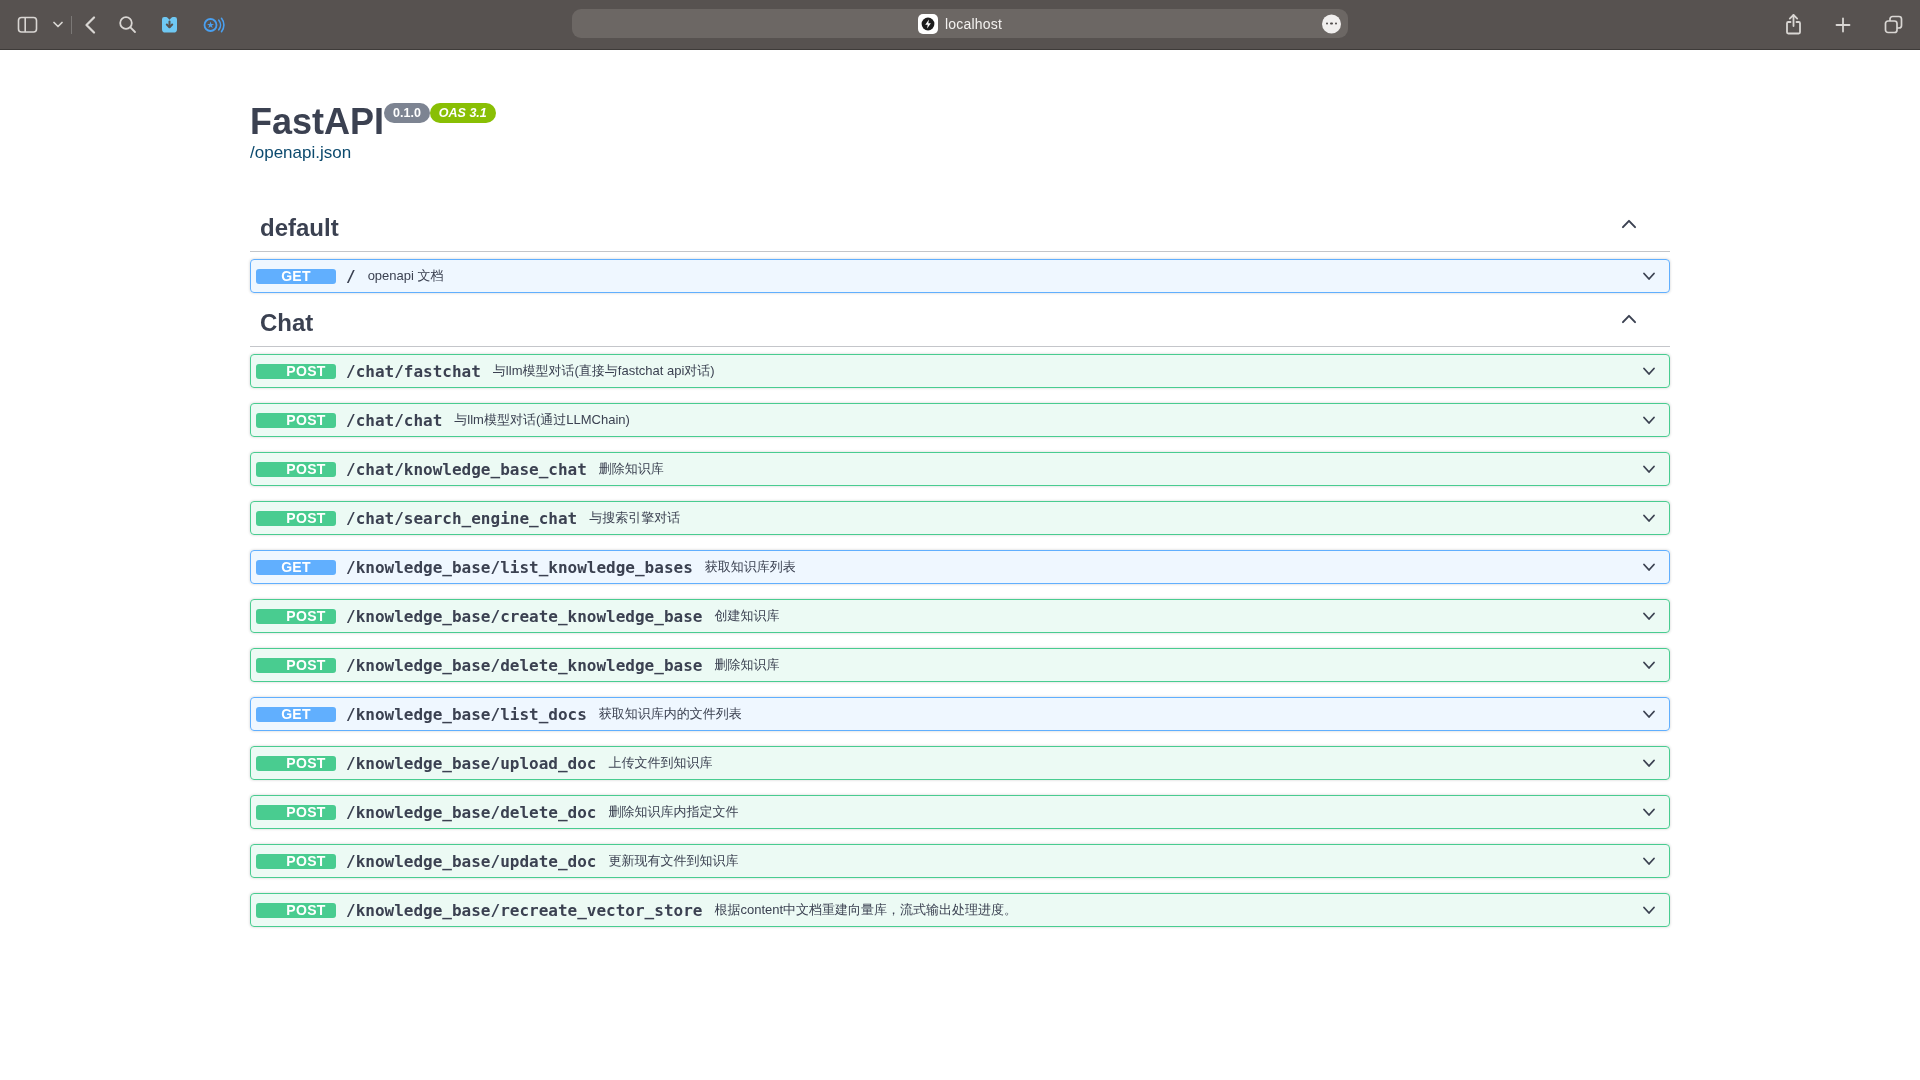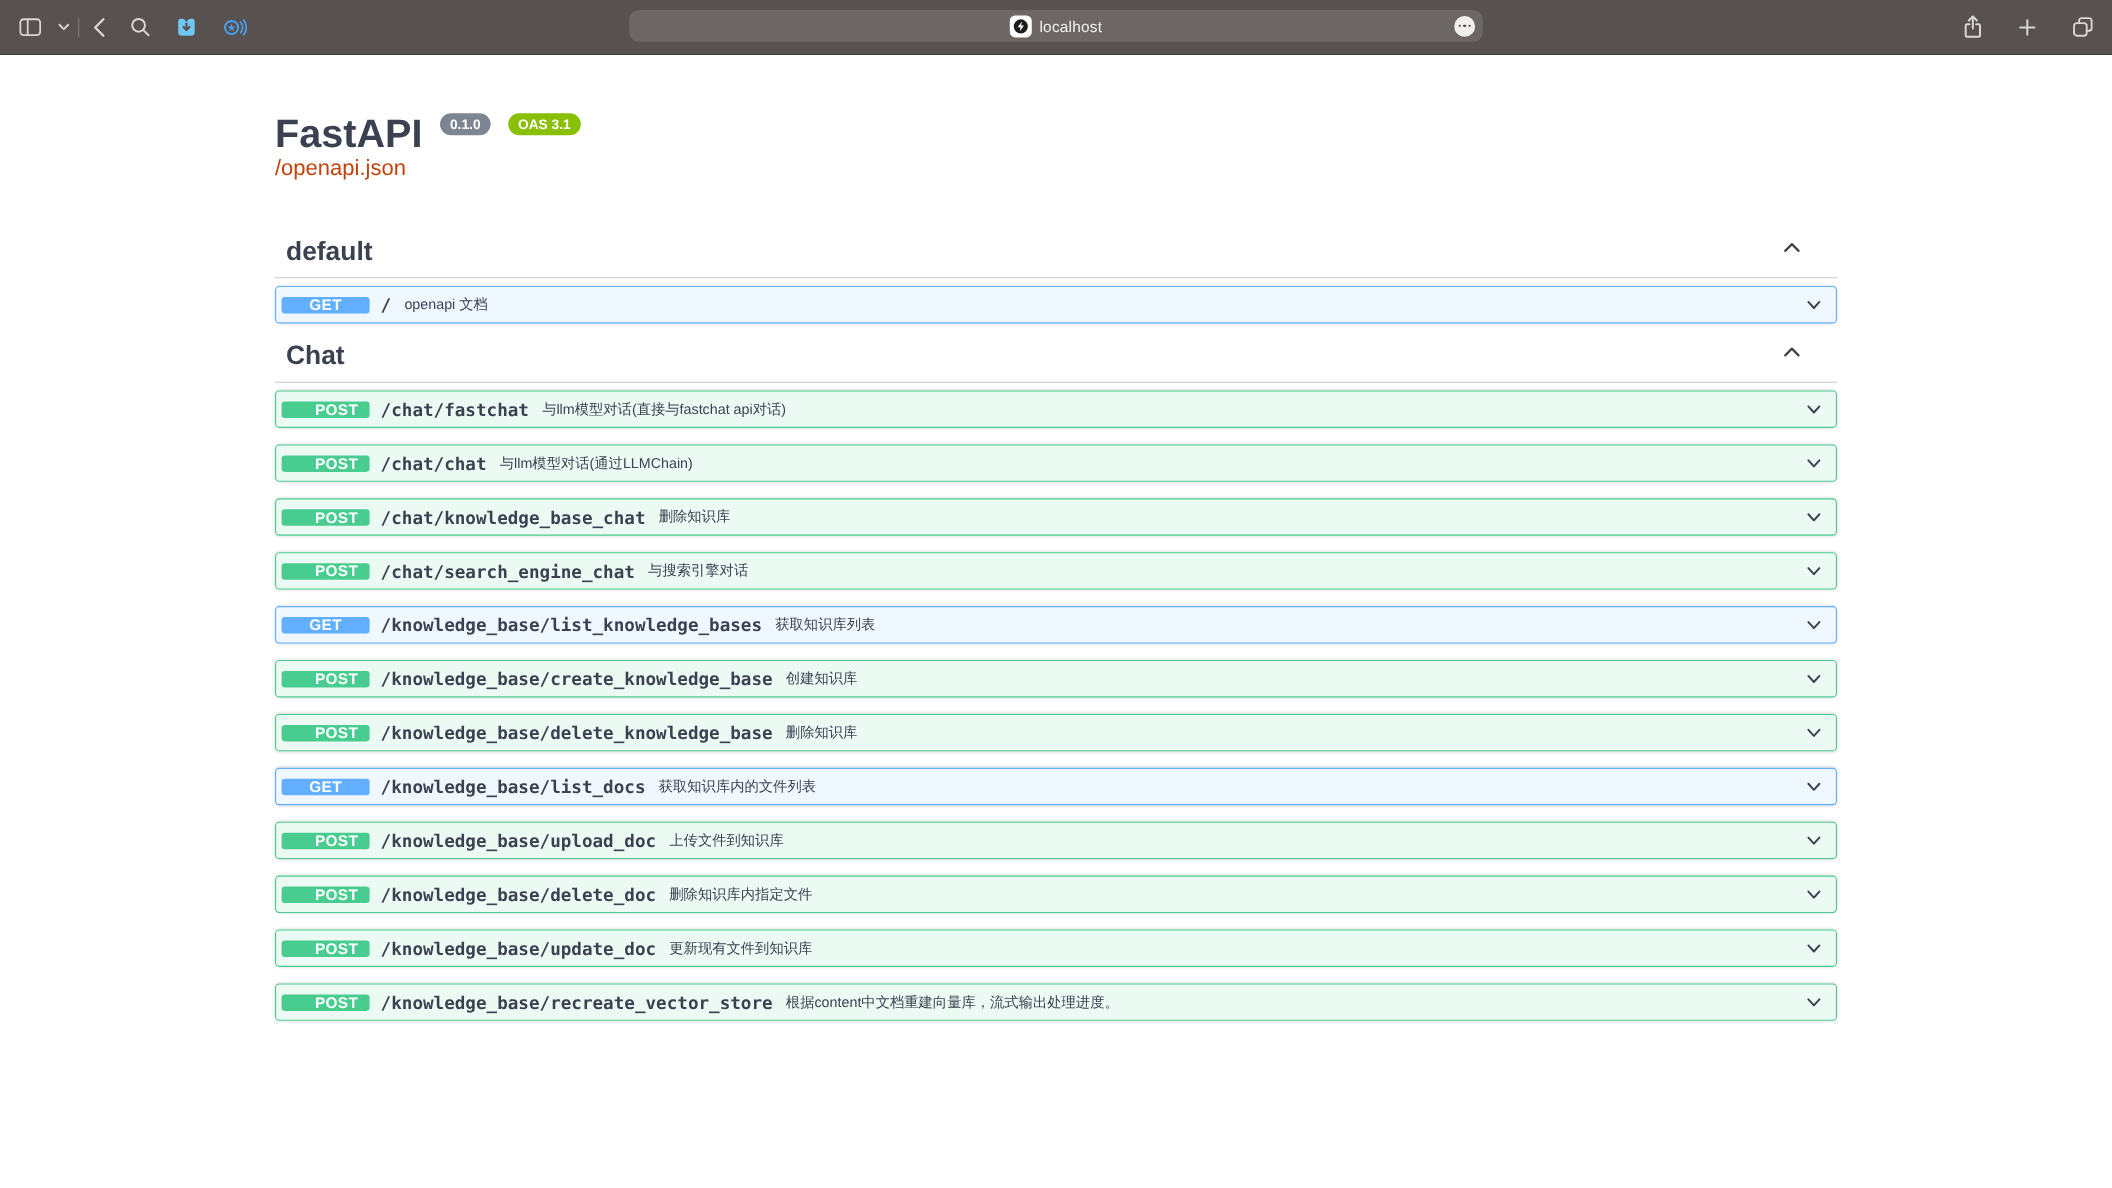--- a/index.html
+++ b/index.html
@@ -40,29 +40,29 @@
   }
   .page-menu i { width: 2.6px; height: 2.6px; border-radius: 50%; background: #4f4b49; display: block; }
 
   .tb-right { margin-left: auto; display: flex; align-items: center; gap: 24px; }
 
   
   .page { height: 1029px; background: #fff; overflow: hidden; }
   .wrapper { width: 1420px; margin: 0 auto; }
 
   .info { padding-top: 50px; margin-bottom: 50px; }
-  .info h1 { display: flex; align-items: flex-start; gap: 16px; }
+  .info h1 { display: flex; align-items: flex-start; gap: 0; }
   .api-title { font-size: 36px; font-weight: bold; color: #3b4151; line-height: 43px; }
   .badge {
     display: inline-block; color: #fff; font-size: 12.5px; font-weight: bold;
     padding: 3px 9px; border-radius: 20px; margin-top: 3px; line-height: 14px;
   }
   .badge.ver { background: #7d8492; }
-  .badge.oas { background: #89bf04; }
-  .spec-link { color: #c2410c; font-size: 20px; text-decoration: none; display: inline-block; line-height: 20px; cursor: pointer; }
+  .badge.oas { background: #89bf04; font-style: italic; }
+  .spec-link { color: #0c4a6e; font-size: 17px; text-decoration: none; display: inline-block; line-height: 20px; cursor: pointer; }
 
   .tag-section { margin-top: 9px; }
   .tag-header {
     display: flex; align-items: flex-start; justify-content: space-between;
     font-size: 24px; font-weight: bold; color: #3b4151;
     padding: 0 30px 9px 10px; line-height: 29px;
     border-bottom: 1px solid rgba(59,65,81,.3); cursor: pointer;
   }
   .tag-header svg { flex: 0 0 auto; }
 

